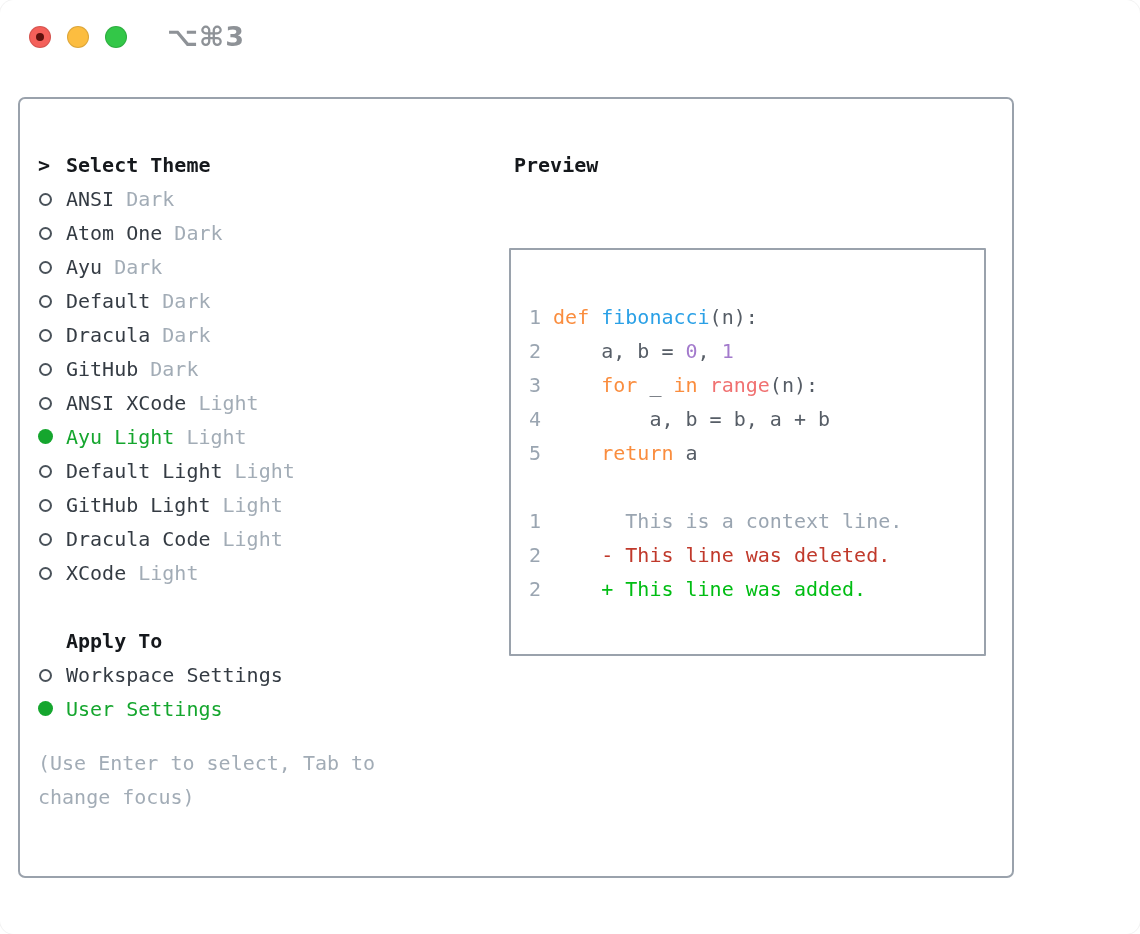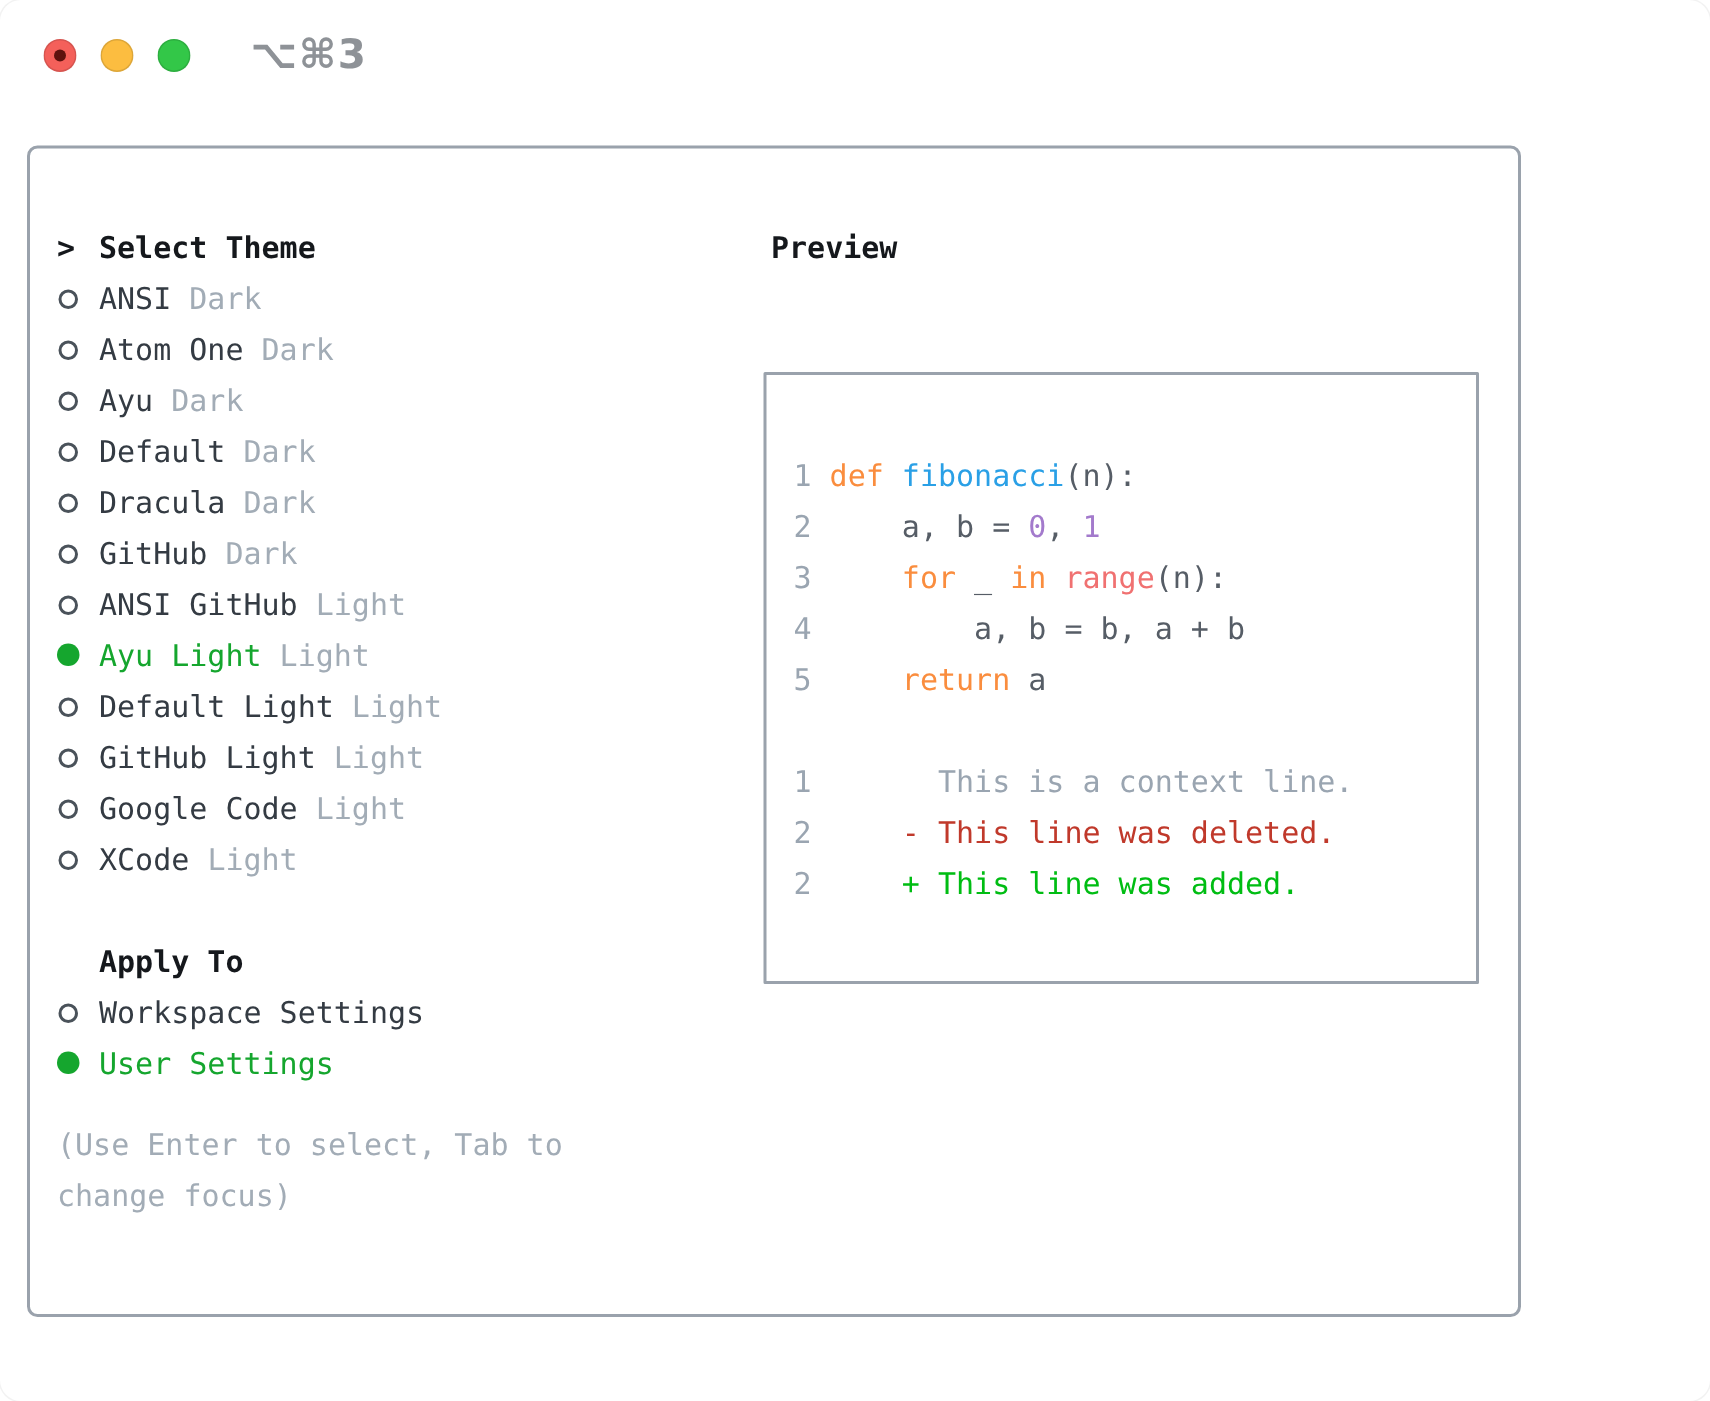--- a/index.html
+++ b/index.html
@@ -93,25 +93,25 @@
       <span class="title-text">Select Theme</span>
     </div>
 
     <div>
         <div class="row"><span class="marker"><span class="radio"></span></span><span class="name">ANSI</span><span class="variant">Dark</span></div>
         <div class="row"><span class="marker"><span class="radio"></span></span><span class="name">Atom One</span><span class="variant">Dark</span></div>
         <div class="row"><span class="marker"><span class="radio"></span></span><span class="name">Ayu</span><span class="variant">Dark</span></div>
         <div class="row"><span class="marker"><span class="radio"></span></span><span class="name">Default</span><span class="variant">Dark</span></div>
         <div class="row"><span class="marker"><span class="radio"></span></span><span class="name">Dracula</span><span class="variant">Dark</span></div>
         <div class="row"><span class="marker"><span class="radio"></span></span><span class="name">GitHub</span><span class="variant">Dark</span></div>
-        <div class="row"><span class="marker"><span class="radio"></span></span><span class="name">ANSI GitHub</span><span class="variant">Light</span></div>
+        <div class="row"><span class="marker"><span class="radio"></span></span><span class="name">ANSI XCode</span><span class="variant">Light</span></div>
         <div class="row selected"><span class="marker"><span class="radio filled"></span></span><span class="name">Ayu Light</span><span class="variant">Light</span></div>
         <div class="row"><span class="marker"><span class="radio"></span></span><span class="name">Default Light</span><span class="variant">Light</span></div>
         <div class="row"><span class="marker"><span class="radio"></span></span><span class="name">GitHub Light</span><span class="variant">Light</span></div>
-        <div class="row"><span class="marker"><span class="radio"></span></span><span class="name">Google Code</span><span class="variant">Light</span></div>
+        <div class="row"><span class="marker"><span class="radio"></span></span><span class="name">Dracula Code</span><span class="variant">Light</span></div>
         <div class="row"><span class="marker"><span class="radio"></span></span><span class="name">XCode</span><span class="variant">Light</span></div>
       </div>
 
     <div class="row apply-header">
       <span class="marker"></span>
       <span class="title-text">Apply To</span>
     </div>
 
     <div>
         <div class="row"><span class="marker"><span class="radio"></span></span><span class="name">Workspace Settings</span></div>

